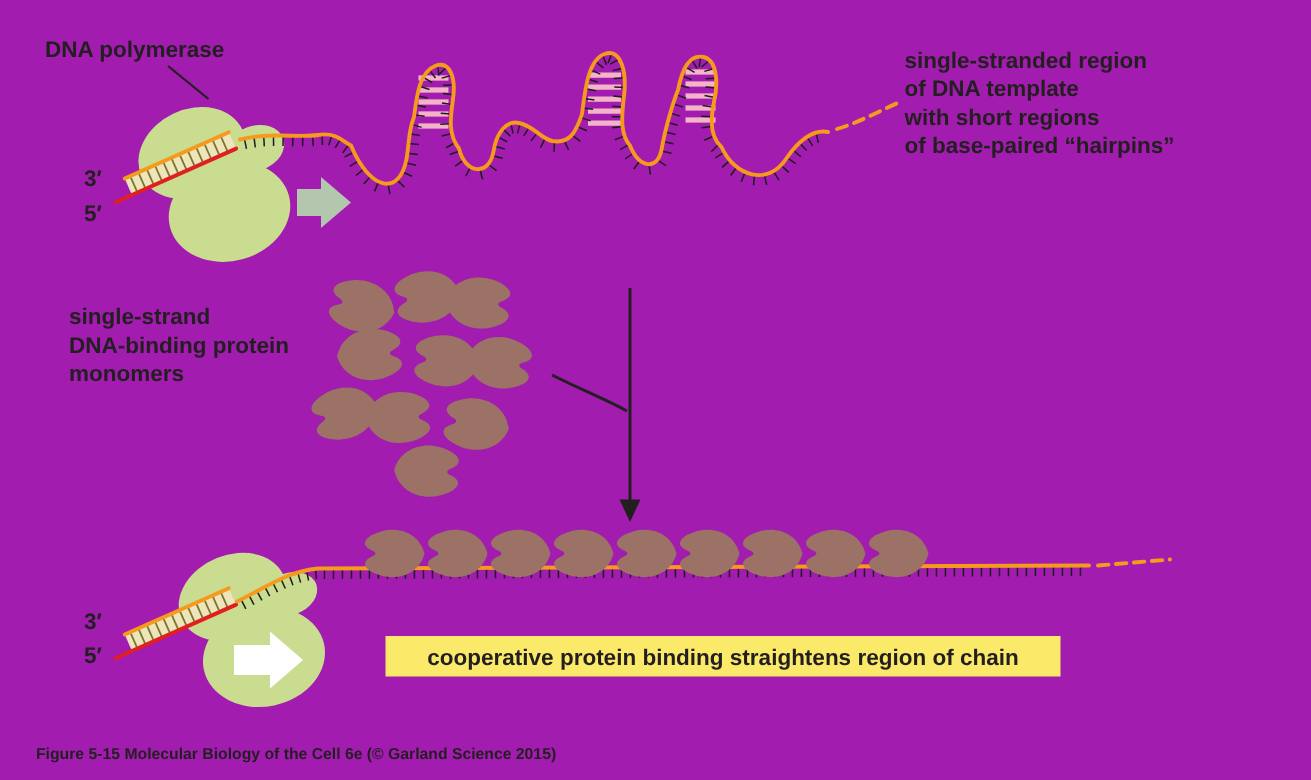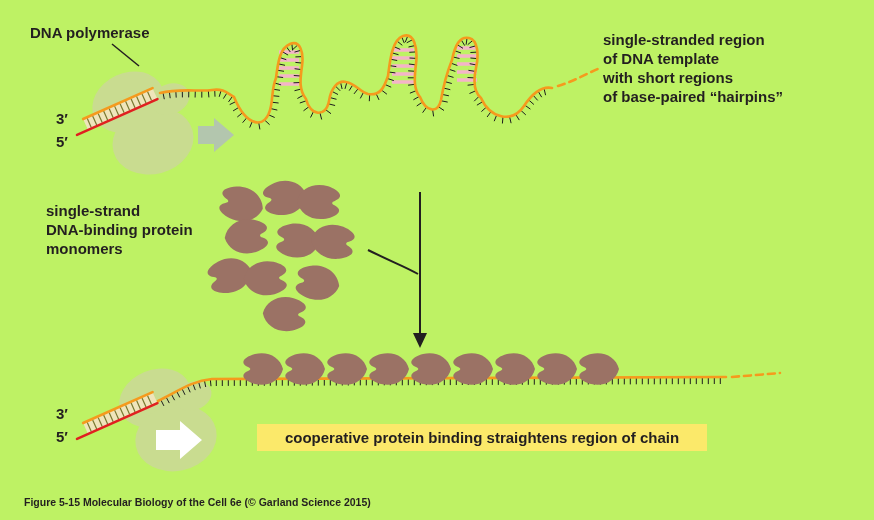--- a/index.html
+++ b/index.html
@@ -7,21 +7,21 @@
     --enzyme-green:#c9dc90;
     --protein-brown:#9b7265;
     --primer-red:#e02020;
     --hairpin-pink:#f4b4c8;
     --highlight-yellow:#fbe96a;
     --arrow-sage:#b3c6ae;
     --duplex-tan:#efe5bb;
     --ink:#231f20;
   }
   html,body{margin:0;padding:0;background:#ffffff;}
-  .canvas{position:relative;width:874px;height:520px;background:#bef264;overflow:hidden;
+  .canvas{position:relative;width:874px;height:520px;background:#a21caf;overflow:hidden;
           font-family:"Liberation Sans",sans-serif;}
   svg{display:block;}
   .strand{stroke:var(--strand-orange);stroke-width:2.6;fill:none;stroke-linecap:round;}
   .strand-dashed{stroke:var(--strand-orange);stroke-width:2.6;fill:none;stroke-linecap:round;stroke-dasharray:7 5;}
   .ticks line{stroke:#1c1c1c;stroke-width:1;}
   .enzyme{fill:var(--enzyme-green);}
   .monomer{fill:var(--protein-brown);}
   .primer{stroke:var(--primer-red);stroke-width:2.6;stroke-linecap:round;}
   .duplex-bg{fill:var(--duplex-tan);}
   .rungs line{stroke:#77772f;stroke-width:1.2;}

